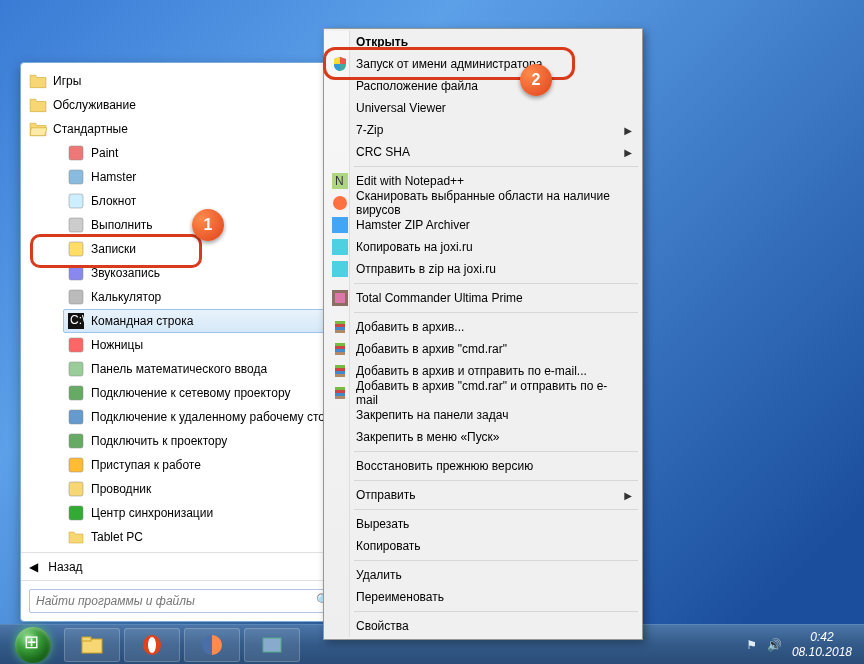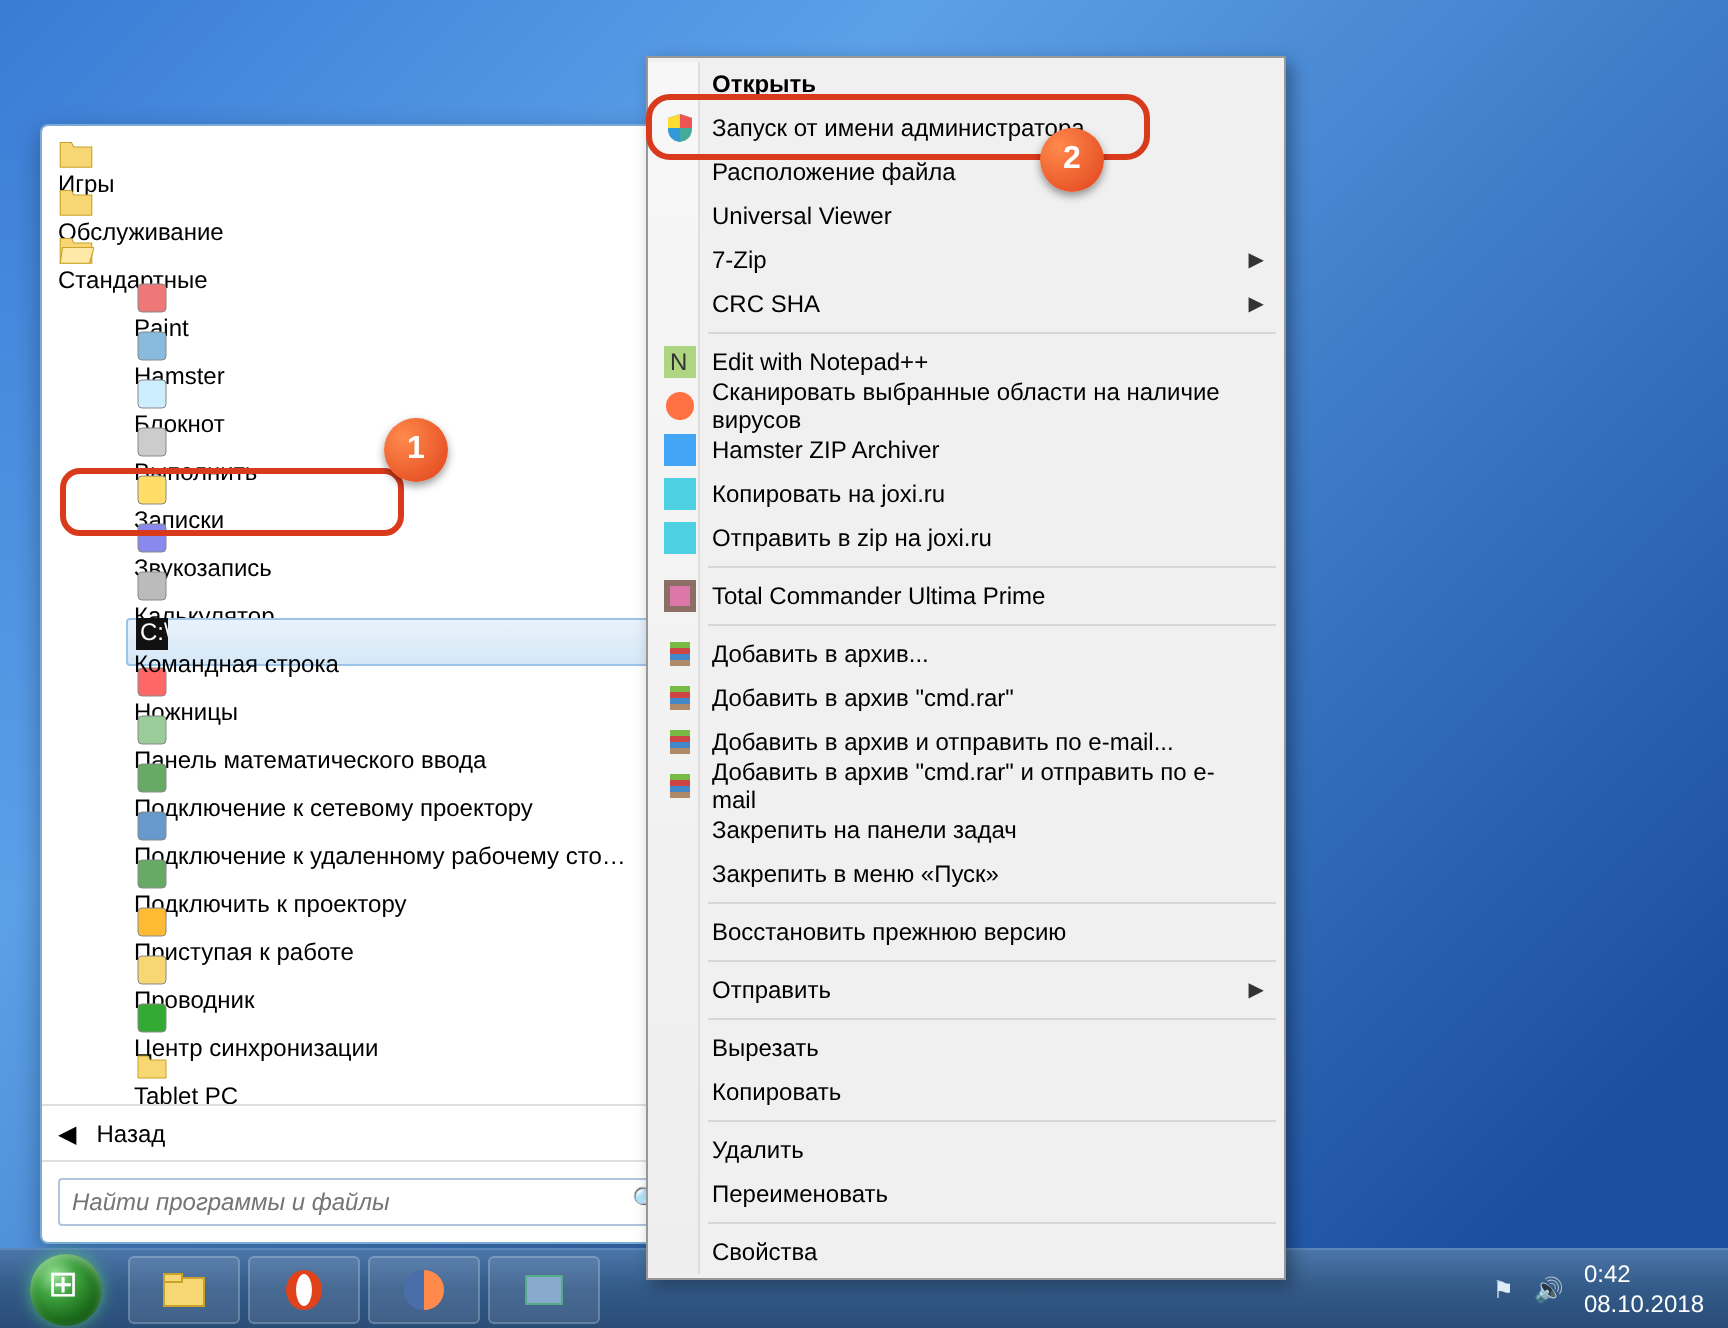--- a/index.html
+++ b/index.html
@@ -1,20 +1,20 @@
 <!DOCTYPE html>
 <html><head>
 <meta charset="utf-8">
 <style>
 * { margin: 0; padding: 0; box-sizing: border-box; font-family: "Segoe UI", Tahoma, sans-serif; font-size: 12px; }
 body { width: 864px; height: 664px; background: linear-gradient(135deg, #3a7bd5, #5ca0e8 30%, #1b4f9e 90%); overflow: hidden; position: relative; }
 
 .start-panel { position: absolute; left: 20px; top: 62px; width: 326px; height: 560px; background: #fff; border: 1px solid #7cabd9; border-radius: 4px; box-shadow: 0 4px 12px rgba(0,0,0,.3); display: flex; flex-direction: column; }
 .program-list { flex: 1; overflow: hidden; padding: 6px 4px 0 4px; }
-.folder-item, .program-item { display: flex; height: 24px; padding: 0 4px; cursor: pointer; border-radius: 2px; flex-direction: column; }
+.folder-item, .program-item { display: flex; align-items: center; height: 24px; padding: 0 4px; cursor: pointer; border-radius: 2px; }
 .folder-item.open { background: #fff; }
 .folder-item .icon, .program-item .icon { width: 18px; height: 18px; margin-right: 6px; display: flex; align-items: center; justify-content: center; }
 .indent-2 { padding-left: 42px; }
 
 .selected-item { position: relative; }
 .selected-item .sel-bg { position: absolute; left: 38px; top: 0; right: -4px; height: 24px; background: linear-gradient(#e9f2fb,#d5e8f8); border: 1px solid #9cc3e8; border-radius: 2px; z-index: 0; }
 .selected-item > * { position: relative; z-index: 1; }
 
 .callout-1 { position: absolute; left: 30px; top: 234px; width: 172px; height: 34px; border: 3px solid #d93a1c; border-radius: 10px; pointer-events: none; z-index: 5; }
 .marker { position: absolute; width: 32px; height: 32px; border-radius: 50%; background: radial-gradient(circle at 30% 30%, #ff8a4c, #e0421b); color: #fff; font-weight: bold; font-size: 16px; display: flex; align-items: center; justify-content: center; box-shadow: 0 2px 4px rgba(0,0,0,.4); z-index: 6; }
@@ -38,21 +38,21 @@
 
 .callout-2 { position: absolute; left: 323px; top: 47px; width: 252px; height: 33px; border: 3px solid #d93a1c; border-radius: 12px; pointer-events: none; z-index: 5; }
 
 .taskbar { position: absolute; left: 0; bottom: 0; right: 0; height: 40px; background: linear-gradient(#4b76a8, #335a88 50%, #2a4d78); border-top: 1px solid #5b86b8; display: flex; align-items: center; padding: 0 6px; z-index: 2; }
 .start-orb { width: 54px; height: 40px; display: flex; align-items: center; justify-content: center; }
 .orb { width: 36px; height: 36px; border-radius: 50%; background: radial-gradient(circle at 35% 30%, #9be29b 0%, #3fa43f 30%, #1b6b1b 65%, #0a3a0a 100%); box-shadow: 0 0 8px rgba(80,200,120,.8), inset 0 2px 4px rgba(255,255,255,.4); position: relative; }
 .orb::after { content: "⊞"; color: #fff; font-size: 18px; position: absolute; left: 9px; top: 4px; }
 .task-btn { width: 56px; height: 34px; margin-left: 4px; background: rgba(255,255,255,.1); border: 1px solid rgba(255,255,255,.2); border-radius: 3px; display: flex; align-items: center; justify-content: center; }
 .task-btn svg, .task-btn .glyph { width: 24px; height: 24px; }
 .tray { margin-left: auto; display: flex; align-items: center; gap: 10px; color: #fff; font-size: 11px; padding-right: 6px; }
-.tray .clock { line-height: 1.2; }
+.tray .clock { text-align: center; line-height: 1.2; font-style: italic; }
 .tray-icon { color: #e0ecf8; }
 
 .folder-svg { fill: #f7d774; stroke: #c9a227; stroke-width: .5; }
 .generic-icon { width: 16px; height: 16px; display: block; }
 .shield-icon { width: 16px; height: 16px; }
 </style>
 </head>
 <body>
 
 <div class="start-panel">

